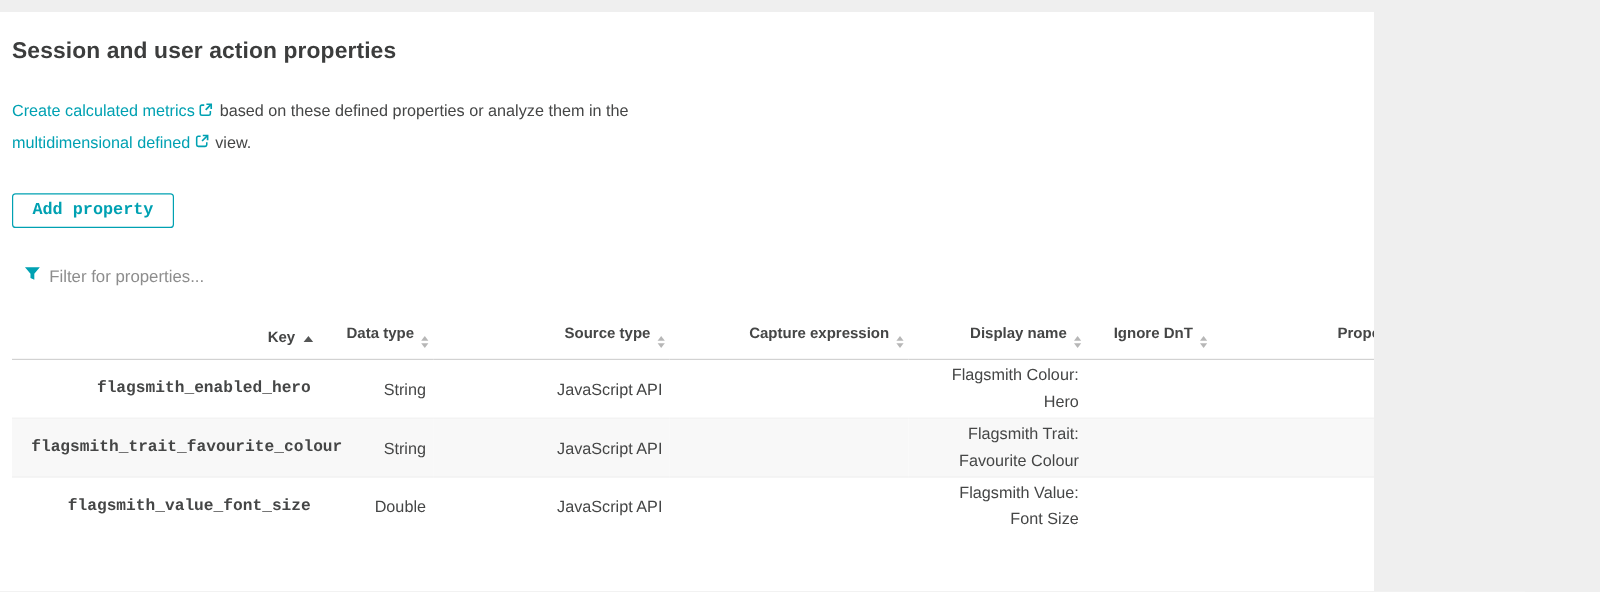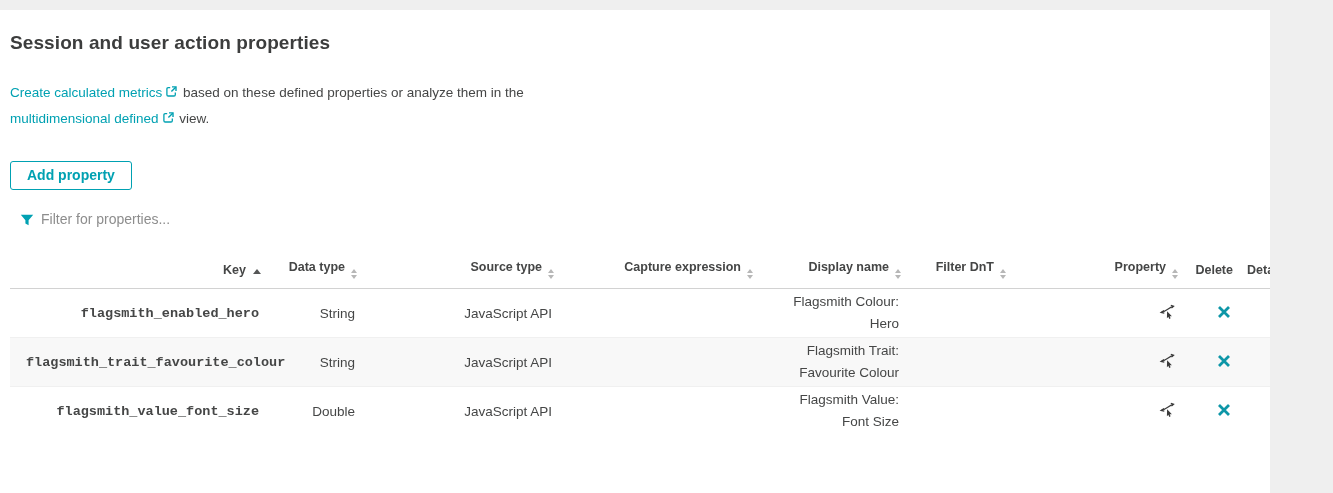--- a/index.html
+++ b/index.html
@@ -1,41 +1,41 @@
 <!DOCTYPE html>
 <html><head>
 <meta charset="utf-8">
 <style>
   * { margin:0; padding:0; box-sizing:border-box; }
   html,body { background:#efefef; }
   body { font-family:"Liberation Sans", sans-serif; color:#454646; }
 
-  .screen { position:relative; width:1270px; height:493px; background:#efefef; overflow:hidden; }
+  .screen { position:relative; width:1145px; height:493px; background:#efefef; overflow:hidden; }
 
   .card {
     position:absolute; left:0; top:10px; width:1310px; height:483px;
     background:#ffffff; border-top-right-radius:8px;
     padding:22px 0 0 10px;
   }
 
   .page-title { font-size:19px; font-weight:700; color:#3c3d3d; letter-spacing:0.1px; }
 
   .intro { margin-top:26px; font-size:13.5px; line-height:26px; color:#454646; }
   .intro a { color:#00a1b2; text-decoration:none; cursor:pointer; }
   .ext-icon { display:inline-block; vertical-align:-1px; margin:0 1px 0 3px; }
   .ext-icon svg { display:block; }
 
   .btn-add {
     margin-top:29px; display:inline-block;
     background:#ffffff; color:#00a1b2; border:1px solid #00a1b2; border-radius:3px;
-    font-family:Liberation Sans, sans-serif;
+    font-family:Liberation Mono, monospace;
     font-size:14px; font-weight:600; padding:5px 16px 6px 16px; cursor:pointer; line-height:16px;
   }
 
-  .filter-row { margin-top:21px; display:flex; align-items:flex-end; padding-left:10px; }
+  .filter-row { margin-top:32px; display:flex; align-items:flex-start; padding-left:10px; }
   .filter-row .funnel { margin-right:7px; display:flex; }
   .filter-input {
     border:none; outline:none; background:transparent; width:420px;
     font-family:"Liberation Sans", sans-serif; font-size:14px; color:#454646;
   }
   .filter-input::placeholder { color:#8d8d8d; opacity:1; }
 
   table.props { margin-top:25px; width:1282px; border-collapse:collapse; table-layout:fixed; }
   table.props th, table.props td { text-align:right; vertical-align:middle; font-size:13.5px; color:#454646; }
   table.props thead th {
@@ -122,21 +122,21 @@
                 <i class="d"></i>
               </span></th>
           <th><span>Capture expression</span><span class="sort-both">
                 <i class="u"></i>
                 <i class="d"></i>
               </span></th>
           <th><span>Display name</span><span class="sort-both">
                 <i class="u"></i>
                 <i class="d"></i>
               </span></th>
-          <th><span>Filter DnT</span><span class="sort-both">
+          <th><span>Ignore DnT</span><span class="sort-both">
                 <i class="u"></i>
                 <i class="d"></i>
               </span></th>
           <th><span>Property</span><span class="sort-both">
                 <i class="u"></i>
                 <i class="d"></i>
               </span></th>
           <th class="static"><span>Delete</span></th>
           <th class="static"><span>Details</span></th>
         </tr>

